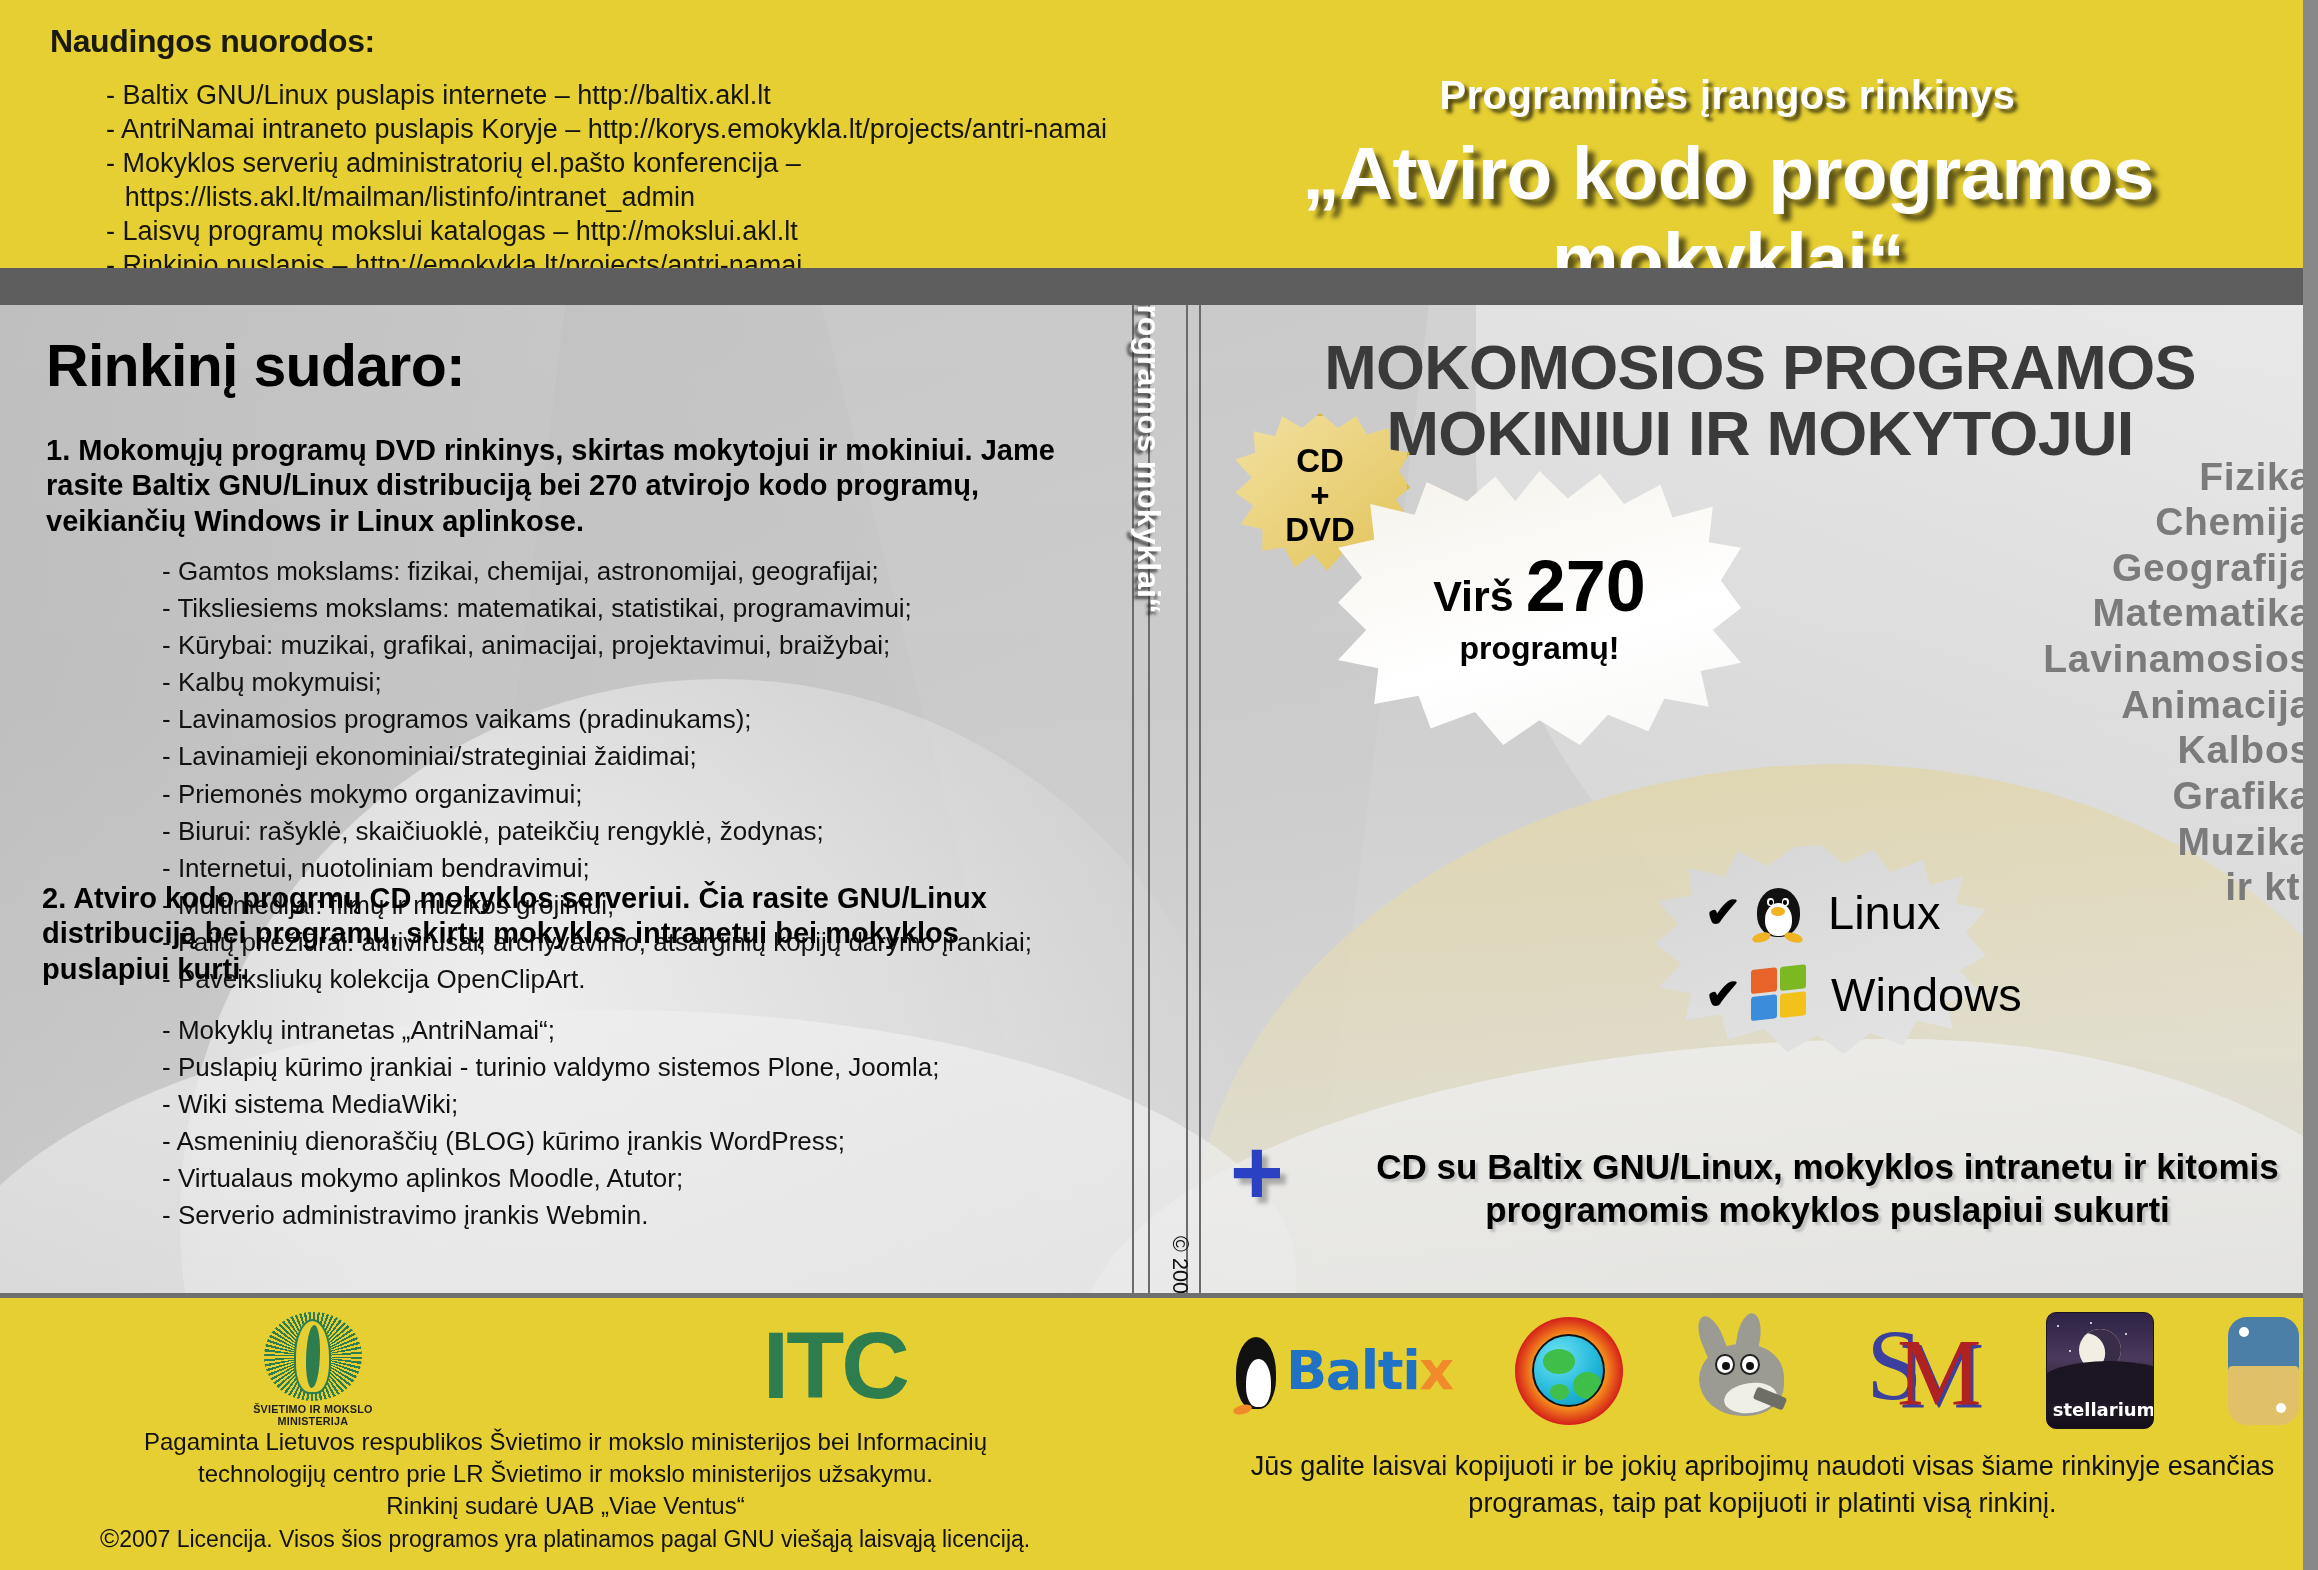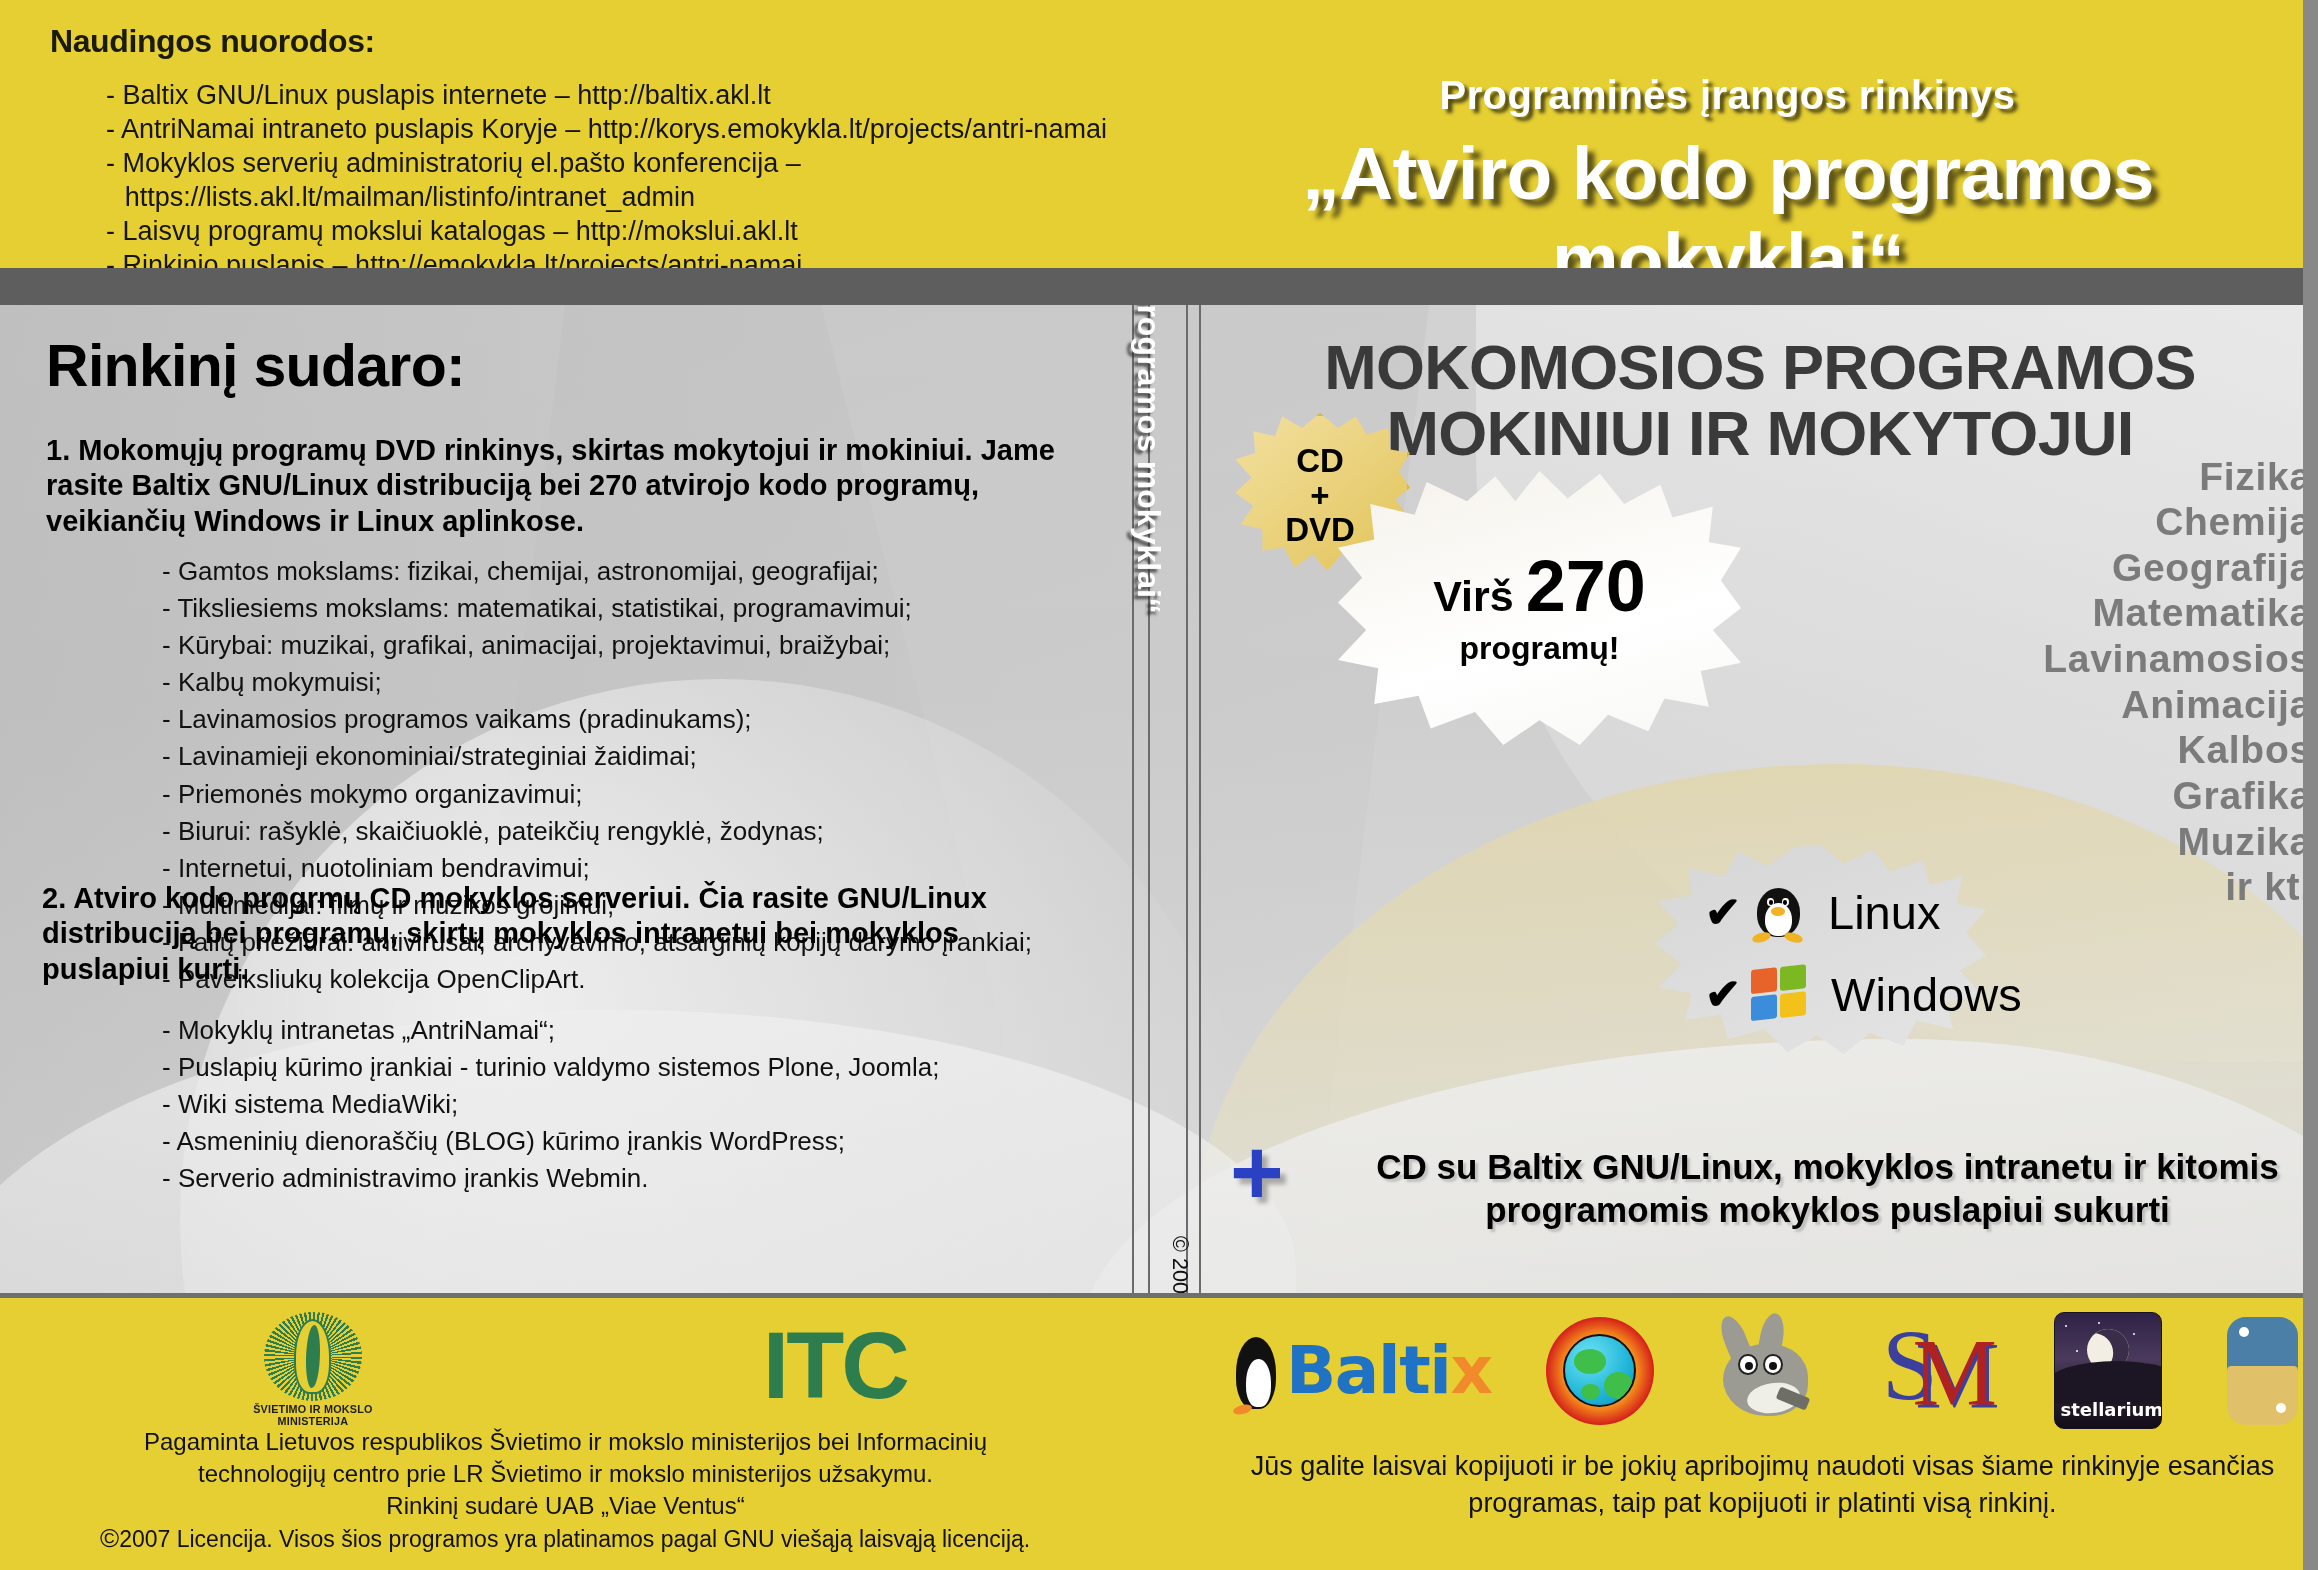--- a/index.html
+++ b/index.html
@@ -308,21 +308,21 @@
     display:flex;align-items:center;justify-content:space-between;
   }
   .baltix-logo{display:flex;align-items:center;gap:2.9px;}
   .baltix-pen{position:relative;width:53px;height:88px;}
   .baltix-pen .b{position:absolute;left:5.8px;top:10px;width:40px;height:72px;
     background:#111;border-radius:50% 50% 42% 42%;}
   .baltix-pen .w{position:absolute;left:16px;top:32px;width:24.5px;height:48px;
     background:#fff;border-radius:50% 50% 42% 42%;}
   .baltix-pen .ft{position:absolute;left:2.9px;top:78px;width:18.7px;height:8.6px;
     background:#f08a2a;border-radius:50%;transform:rotate(-14deg);}
-  .baltix-word{font-size:66px;font-weight:bold;color:#1f72c4;
+  .baltix-word{font-size:54px;font-weight:bold;color:#1f72c4;
     font-family:"DejaVu Sans",sans-serif;letter-spacing:-1.4px;line-height:1;}
   .baltix-word span{color:#f08a2a;}
 
   .globe{position:relative;width:108px;height:108px;}
   .globe .flame{position:absolute;inset:0;border-radius:50%;
     background:radial-gradient(circle,#fddb4a 30%,#f07a1a 52%,#d21a1a 72%,rgba(210,26,26,0) 80%);}
   .globe .ball{position:absolute;left:17.3px;top:17.3px;width:73px;height:73px;
     border-radius:50%;border:2.2px solid #111;
     background:radial-gradient(circle at 35% 30%,#6fe3f5,#1fb5d8 60%,#0f8fb5);
     overflow:hidden;}
@@ -425,20 +425,21 @@
         <li>- Failų priežiūrai: antivirusai, archyvavimo, atsarginių kopijų darymo įrankiai;</li>
         <li>- Paveiksliukų kolekcija OpenClipArt.</li>
       </ul>
 
       <div class="sect2-head">2. Atviro kodo progrmų CD mokyklos serveriui. Čia rasite GNU/Linux distribuciją bei programų, skirtų mokyklos intranetui bei mokyklos puslapiui kurti.</div>
       <ul class="sect2-list">
         <li>- Mokyklų intranetas „AntriNamai“;</li>
         <li>- Puslapių kūrimo įrankiai - turinio valdymo sistemos Plone, Joomla;</li>
         <li>- Wiki sistema MediaWiki;</li>
         <li>- Asmeninių dienoraščių (BLOG) kūrimo įrankis WordPress;</li>
+        <li>- Virtualaus mokymo aplinkos Moodle, Atutor;</li>
         <li>- Serverio administravimo įrankis Webmin.</li>
       </ul>
     </div>
 
     <div class="spine">
       <div class="spine-inner"></div>
       <div class="spine-text">„Atviro kodo programos mokyklai“</div>
       <div class="spine-copy">© 2007</div>
     </div>
 

